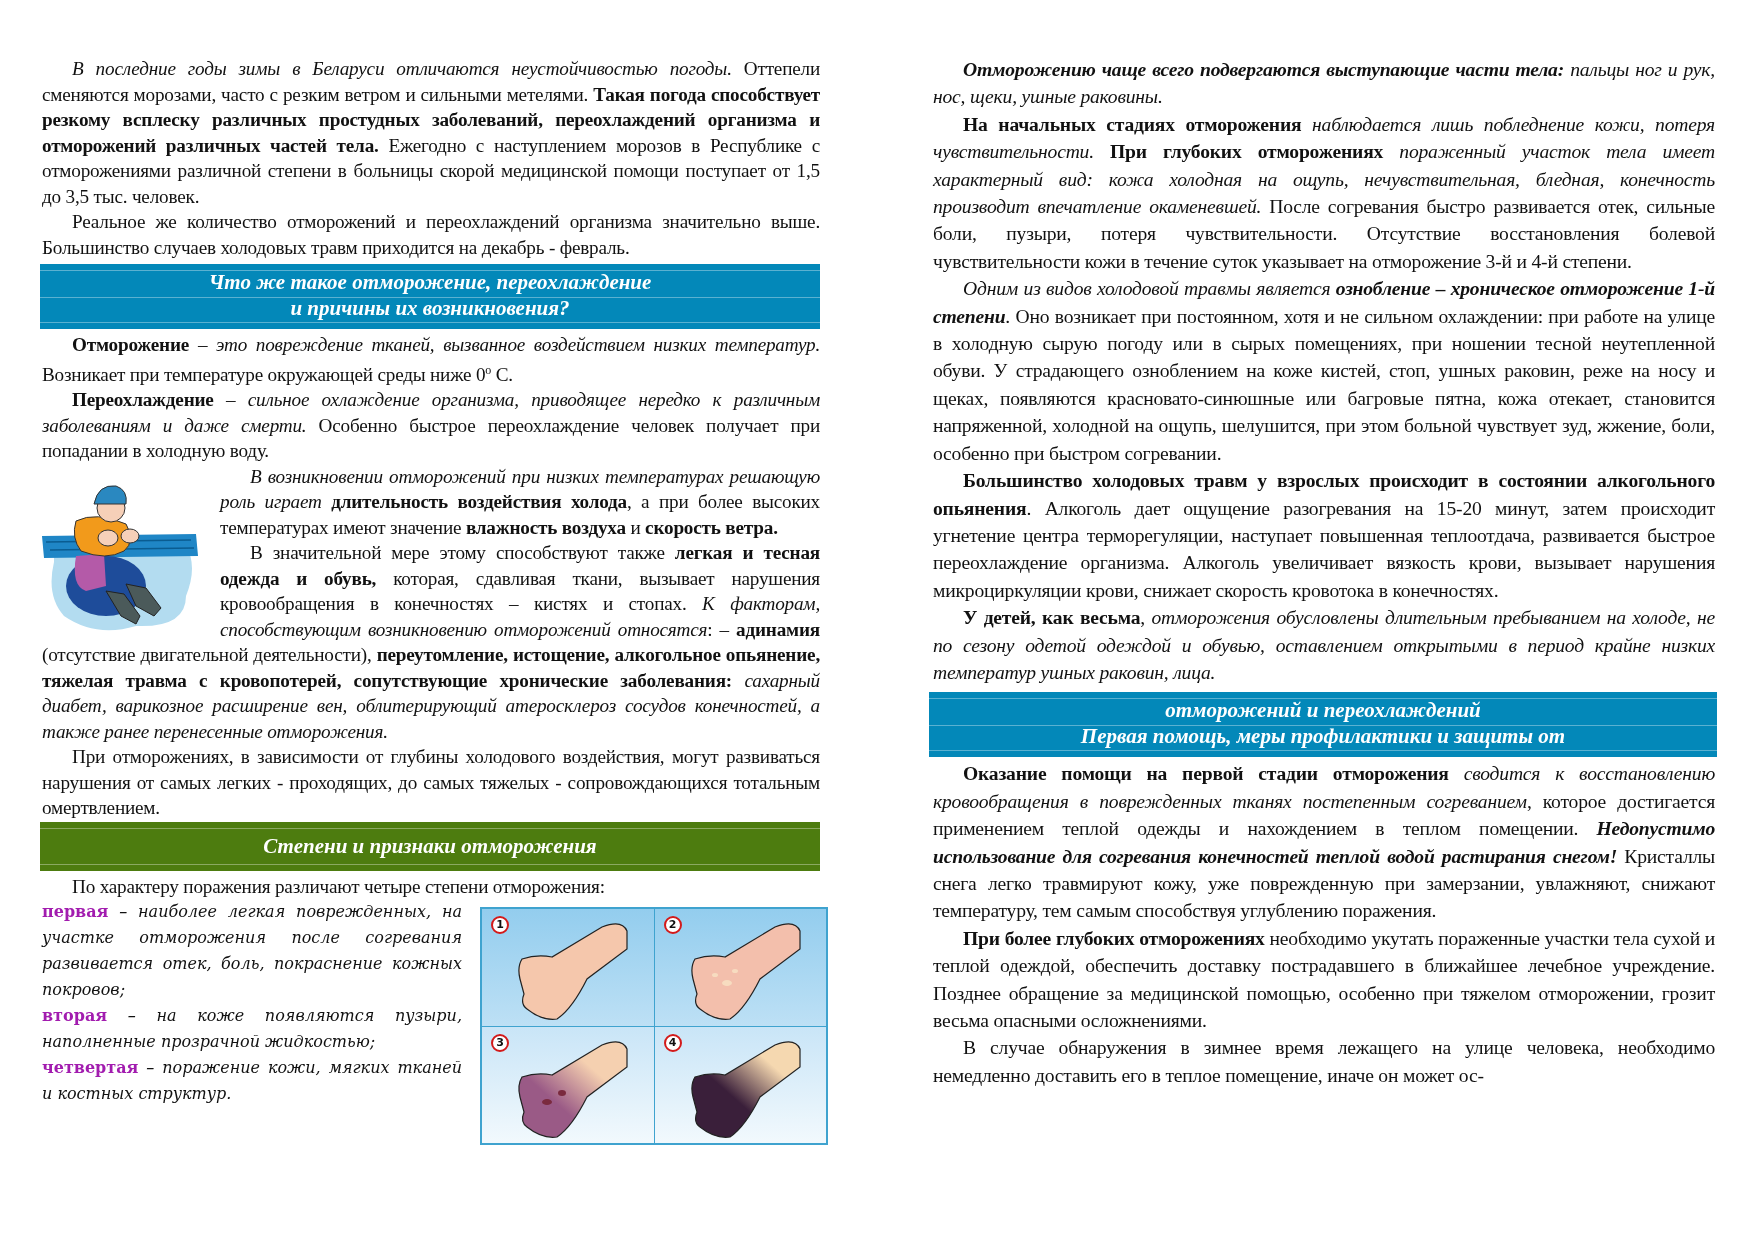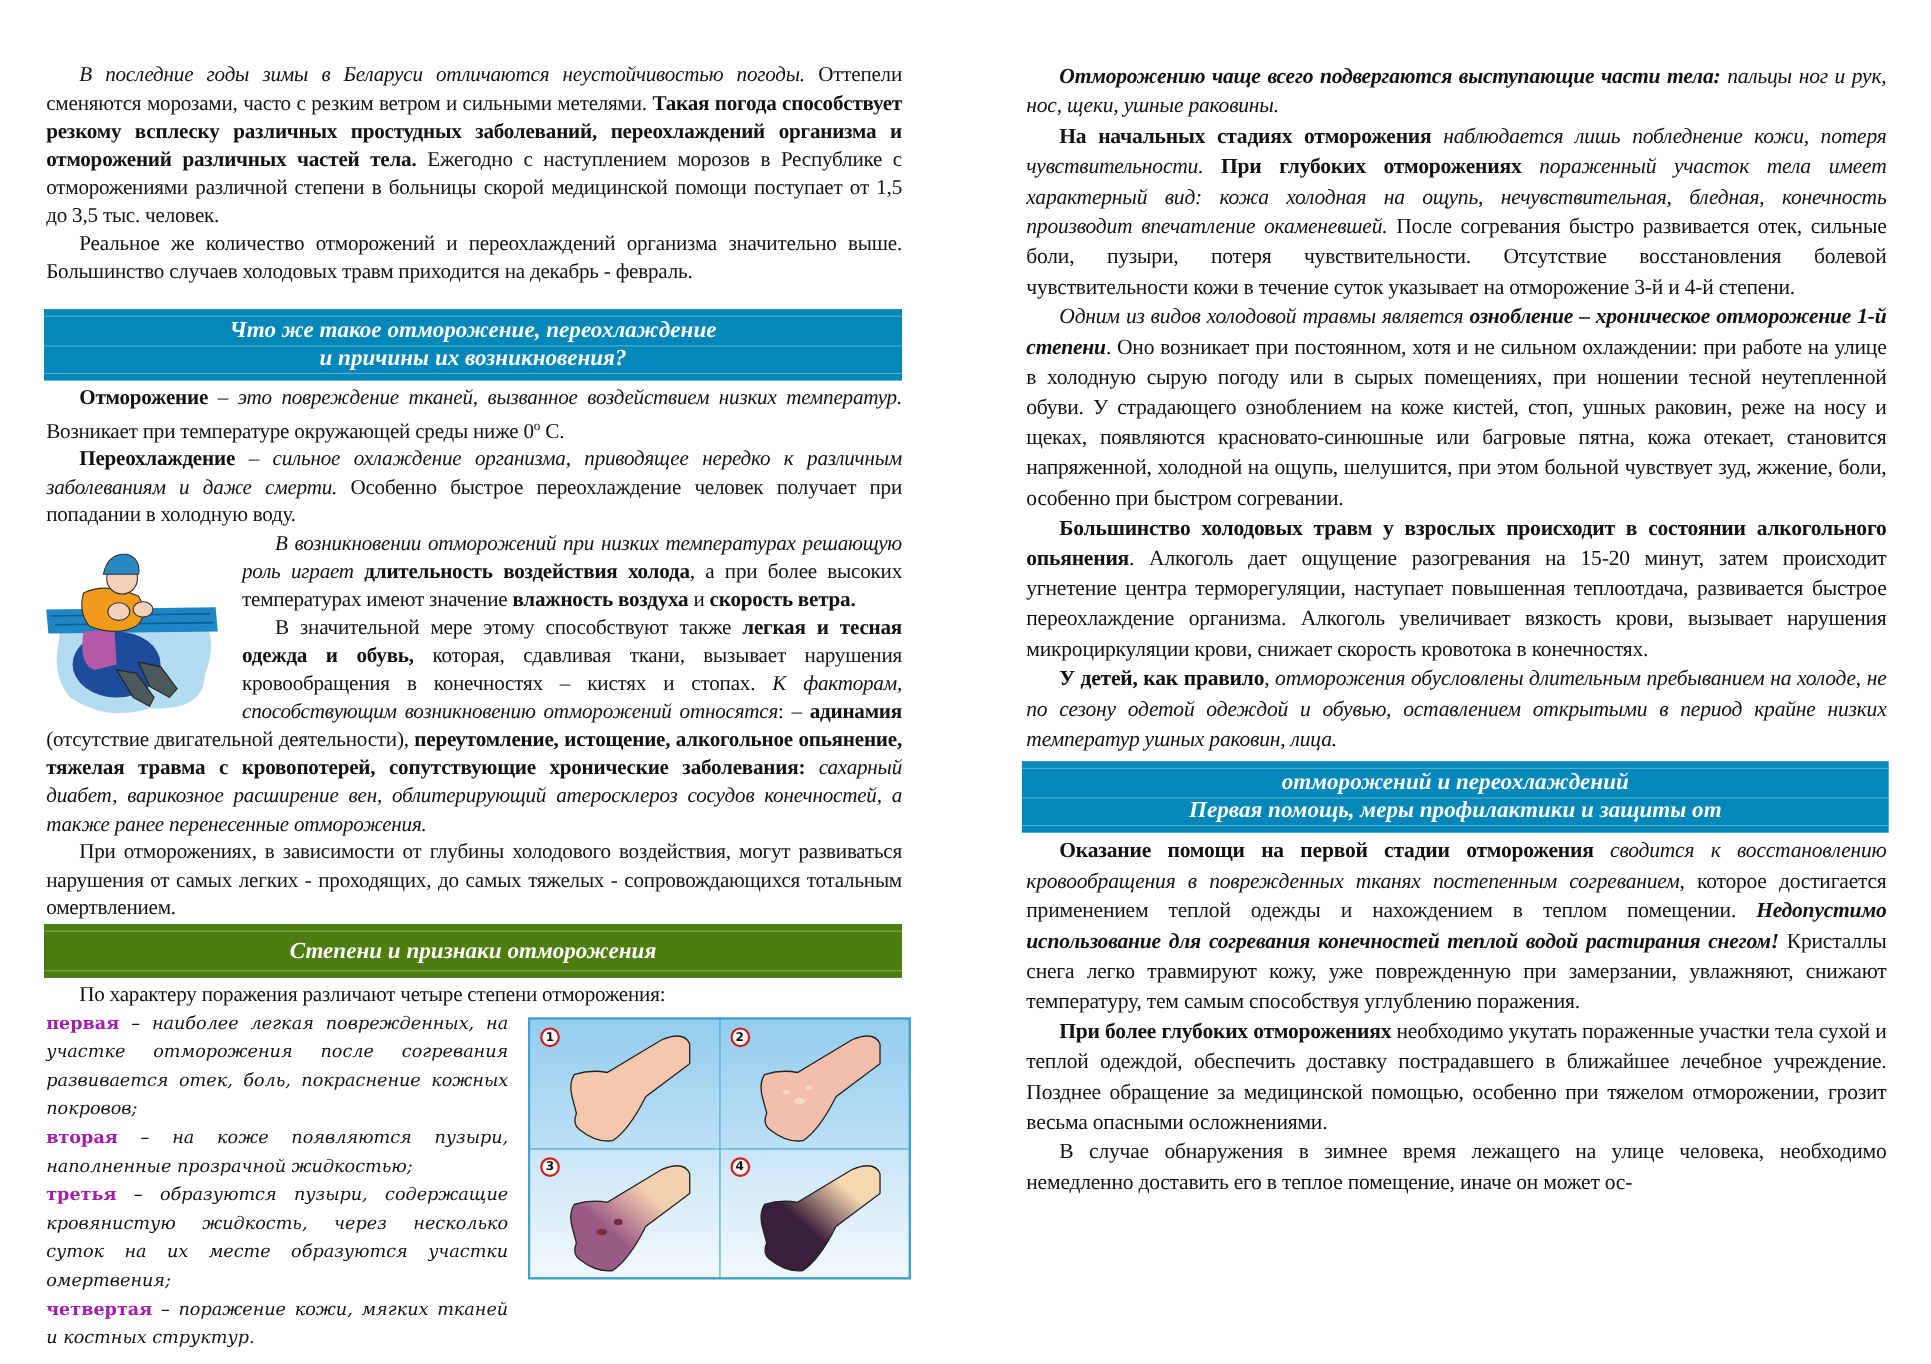--- a/index.html
+++ b/index.html
@@ -38,21 +38,21 @@
   .hand-cell svg { position: absolute; left: 0; top: 0; }
 </style>
 </head>
 <body>
 
 <div class="col col-left">
 
   <p><i>В последние годы зимы в Беларуси отличаются неустойчивостью погоды.</i><span> Оттепели сменяются морозами, часто с резким ветром и сильными метелями. </span><b>Такая погода способствует резкому всплеску различных простудных заболеваний, переохлаждений организма и отморожений различных частей тела.</b><span> Ежегодно с наступлением морозов в Республике с отморожениями различной степени в больницы скорой медицинской помощи поступает от 1,5 до 3,5 тыс. человек.</span></p>
   <p>Реальное же количество отморожений и переохлаждений организма значительно выше. Большинство случаев холодовых травм приходится на декабрь - февраль.</p>
 
-  <div class="banner blue banner-left" style="margin-top:21px;">
+  <div class="banner blue banner-left" style="margin-top:4px;">
     <div class="mid"></div>
     <span>Что же такое отморожение, переохлаждение</span>
     <span>и причины их возникновения?</span>
   </div>
 
   <p><b>Отморожение</b><i> – это повреждение тканей, вызванное воздействием низких температур.</i><span> Возникает при температуре окружающей среды ниже 0</span><sup style="font-size:12px;">o</sup><span> С.</span></p>
   <p><b>Переохлаждение</b><i> – сильное охлаждение организма, приводящее нередко к различным заболеваниям и даже смерти.</i><span> Особенно быстрое переохлаждение человек получает при попадании в холодную воду.</span></p>
 
   <div class="figure-wrap">
     <svg width="172" height="170" viewBox="0 0 172 170">
@@ -78,21 +78,20 @@
   <div class="banner red banner-left" style="padding:11px 0 12px 0;">
     <span>Степени и признаки отморожения</span>
   </div>
 
   <p style="margin-top:2px;">По характеру поражения различают четыре степени отморожения:</p>
 
   <div class="grades">
     <div class="grades-text">
       <p><span class="grade-name">первая</span><i> – наиболее легкая поврежденных, на участке отморожения после согревания развивается отек, боль, покраснение кожных покровов;</i></p>
       <p><span class="grade-name">вторая</span><i> – на коже появляются пузыри, наполненные прозрачной жидкостью;</i></p>
-      <p><span class="grade-name">третья</span><i> – образуются пузыри, содержащие кровянистую жидкость, через несколько суток на их месте образуются участки омертвения;</i></p>
       <p><span class="grade-name">четвертая</span><i> – поражение кожи, мягких тканей и костных структур.</i></p>
     </div>
 
     <div class="hands">
       <div class="hand-cell top">
         <svg width="172" height="117" viewBox="0 0 172 117">
           <path d="M40 50 Q55 45 70 48 L120 18 Q140 10 145 22 L145 40 L105 70 Q90 100 75 110 Q60 112 45 100 Q38 95 42 85 L38 70 Q35 58 40 50 Z" fill="#f5c7ac" stroke="#222" stroke-width="1.2"></path>
         </svg>
         <div class="badge">1</div>
       </div>
@@ -133,21 +132,21 @@
       </div>
     </div>
   </div>
 </div>
 
 <div class="col col-right">
   <p><b><i>Отморожению чаще всего подвергаются выступающие части тела:</i></b><i> пальцы ног и рук, нос, щеки, ушные раковины.</i></p>
   <p><b>На начальных стадиях отморожения</b><i> наблюдается лишь побледнение кожи, потеря чувствительности.</i><b> При глубоких отморожениях</b><i> пораженный участок тела имеет характерный вид: кожа холодная на ощупь, нечувствительная, бледная, конечность производит впечатление окаменевшей.</i><span> После согревания быстро развивается отек, сильные боли, пузыри, потеря чувствительности. Отсутствие восстановления болевой чувствительности кожи в течение суток указывает на отморожение 3-й и 4-й степени.</span></p>
   <p><i>Одним из видов холодовой травмы является </i><b><i>ознобление – хроническое отморожение 1-й степени</i></b><span>. Оно возникает при постоянном, хотя и не сильном охлаждении: при работе на улице в холодную сырую погоду или в сырых помещениях, при ношении тесной неутепленной обуви. У страдающего ознoблением на коже кистей, стоп, ушных раковин, реже на носу и щеках, появляются красновато-синюшные или багровые пятна, кожа отекает, становится напряженной, холодной на ощупь, шелушится, при этом больной чувствует зуд, жжение, боли, особенно при быстром согревании.</span></p>
   <p><b>Большинство холодовых травм у взрослых происходит в состоянии алкогольного опьянения</b><span>. Алкоголь дает ощущение разогревания на 15-20 минут, затем происходит угнетение центра терморегуляции, наступает повышенная теплоотдача, развивается быстрое переохлаждение организма. Алкоголь увеличивает вязкость крови, вызывает нарушения микроциркуляции крови, снижает скорость кровотока в конечностях.</span></p>
-  <p><b>У детей, как правило</b><span>,</span><i> отморожения обусловлены длительным пребыванием на холоде, не по сезону одетой одеждой и обувью, оставлением открытыми в период крайне низких температур ушных раковин, лица.</i></p>
+  <p><b>У детей, как весьма</b><span>,</span><i> отморожения обусловлены длительным пребыванием на холоде, не по сезону одетой одеждой и обувью, оставлением открытыми в период крайне низких температур ушных раковин, лица.</i></p>
 
   <div class="banner blue" style="margin-top:6px; margin-left:-4px; margin-right:-2px;">
     <div class="mid"></div>
     <span>отморожений и переохлаждений</span>
     <span>Первая помощь, меры профилактики и защиты от</span>
   </div>
 
   <p><b>Оказание помощи на первой стадии отморожения</b><i> сводится к восстановлению кровообращения в поврежденных тканях постепенным согреванием</i><span>, которое достигается применением теплой одежды и нахождением в теплом помещении. </span><b><i>Недопустимо использование для согревания конечностей теплой водой растирания снегом!</i></b><span> Кристаллы снега легко травмируют кожу, уже поврежденную при замерзании, увлажняют, снижают температуру, тем самым способствуя углублению поражения.</span></p>
   <p><b>При более глубоких отморожениях</b><span> необходимо укутать пораженные участки тела сухой и теплой одеждой, обеспечить доставку пострадавшего в ближайшее лечебное учреждение. Позднее обращение за медицинской помощью, особенно при тяжелом отморожении, грозит весьма опасными осложнениями.</span></p>
   <p>В случае обнаружения в зимнее время лежащего на улице человека, необходимо немедленно доставить его в теплое помещение, иначе он может ос-</p>

